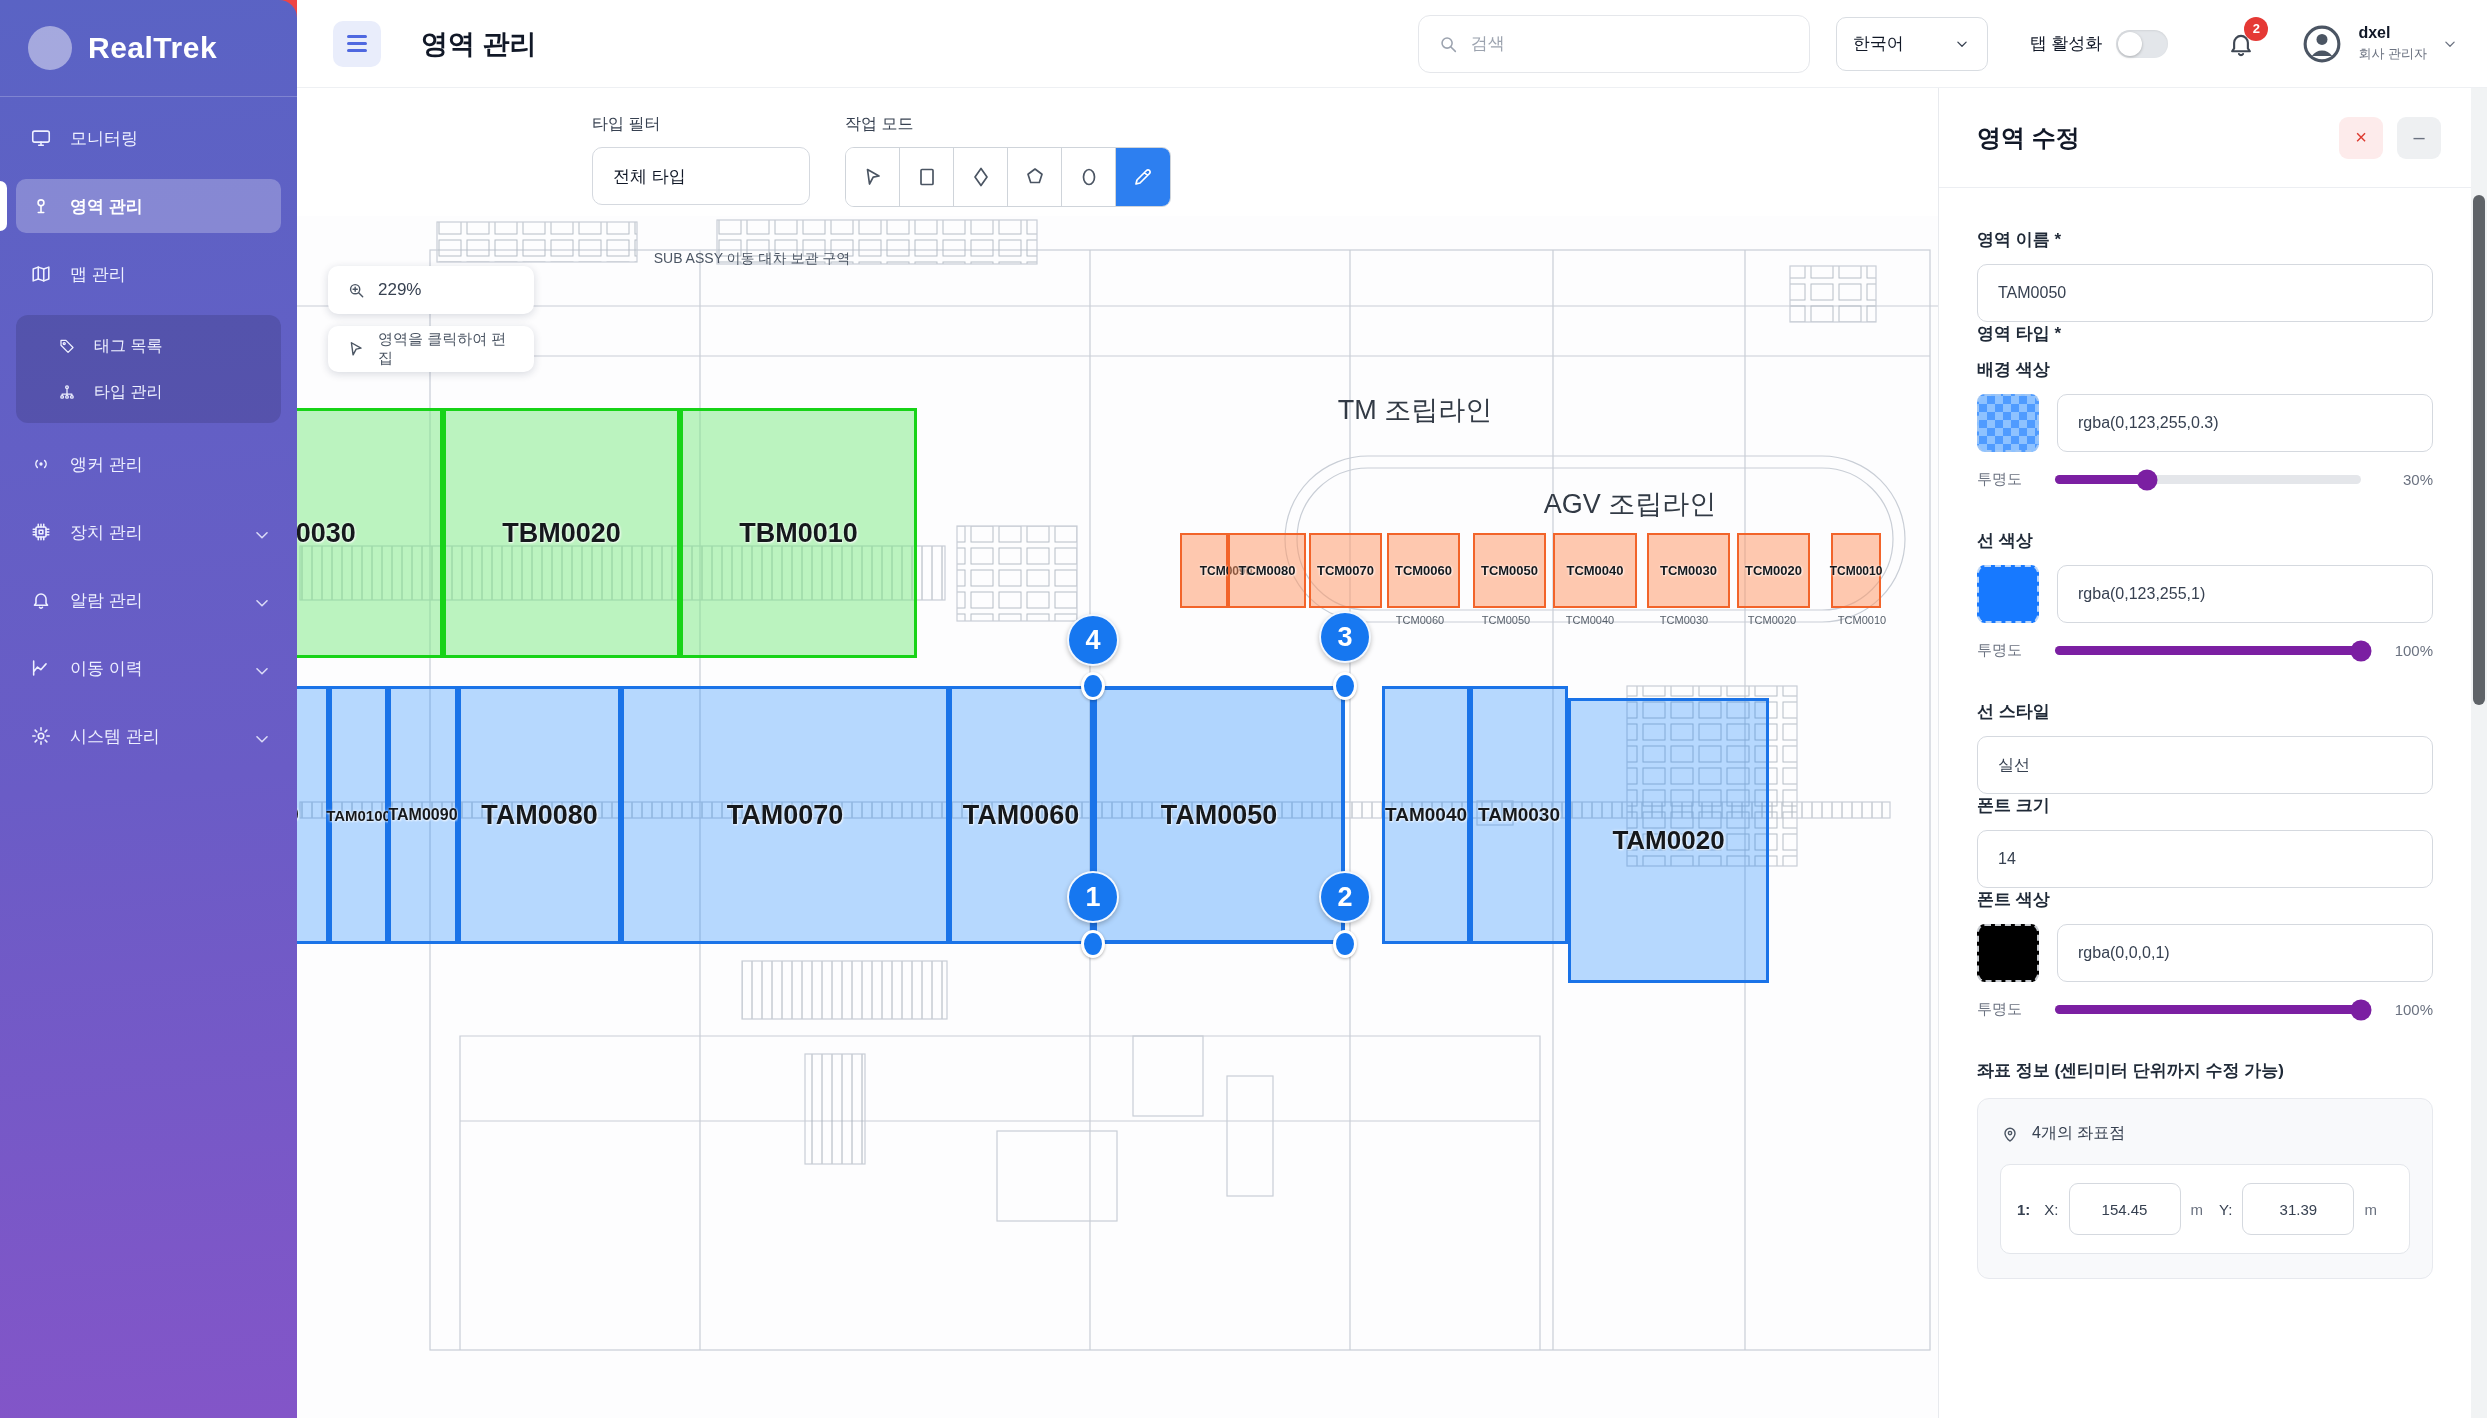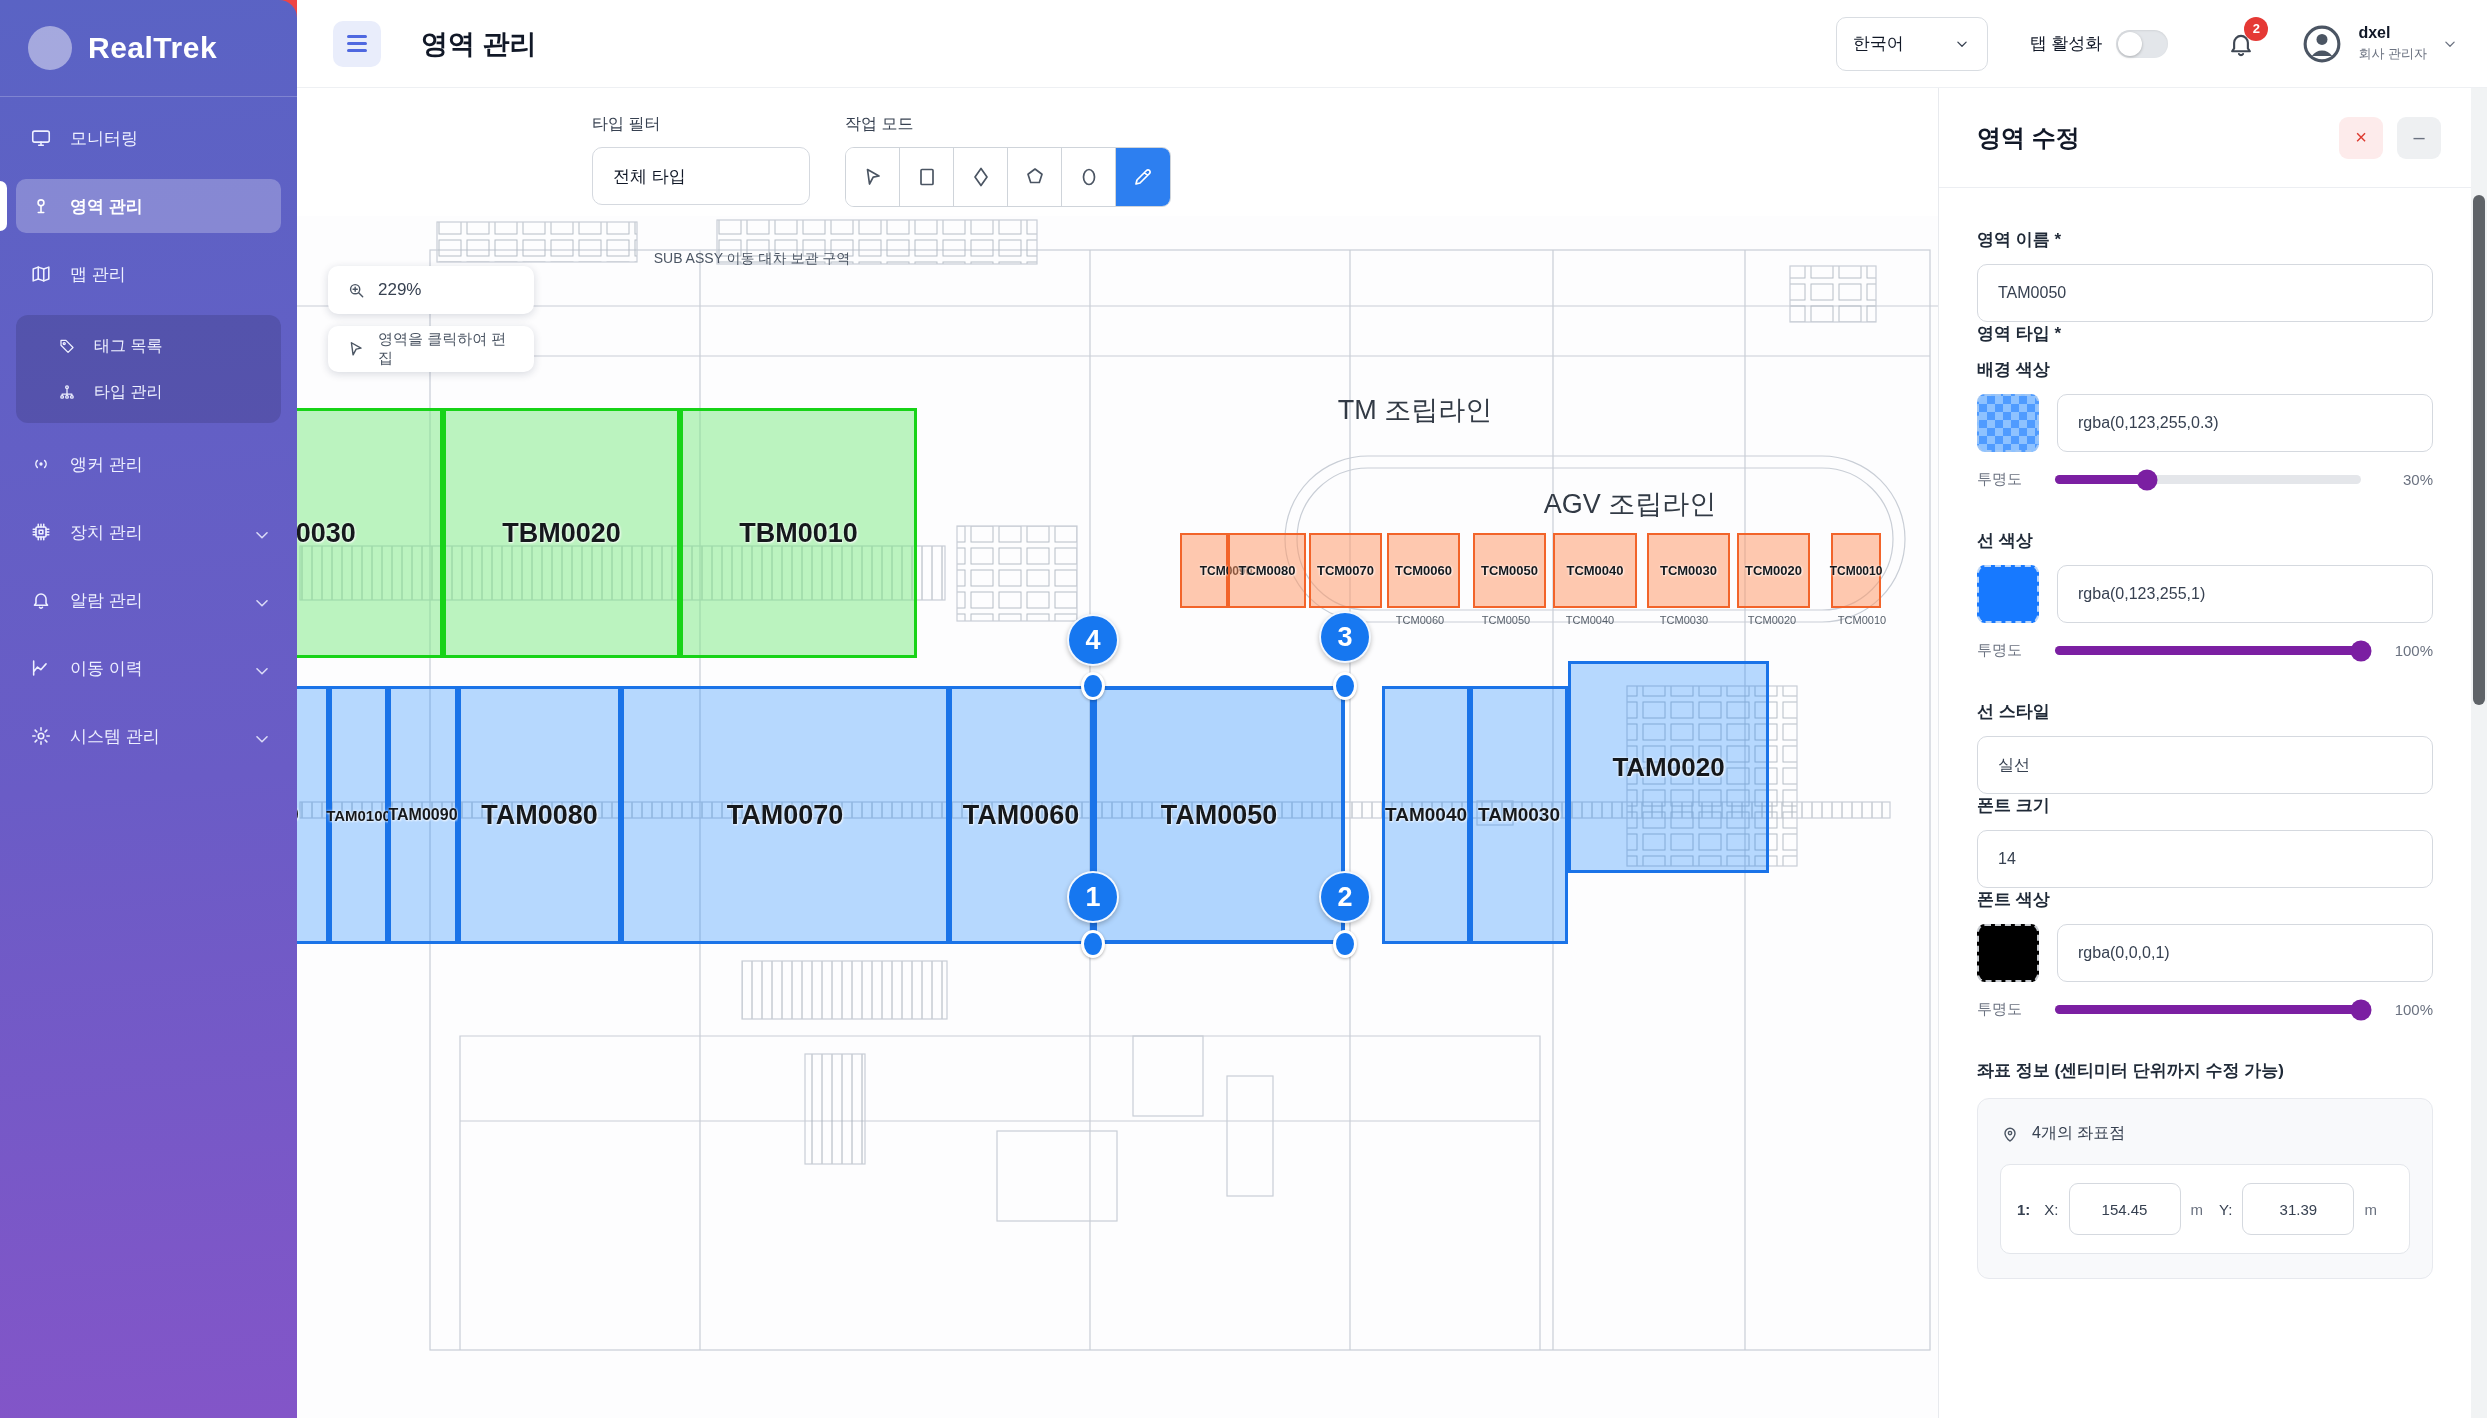--- a/index.html
+++ b/index.html
@@ -278,20 +278,29 @@
       </nav>
     <div class="active-indicator"></div>
   </aside>
 
   <header class="topbar">
     <button class="hamburger">
         <span class="bars"></span>
       </button>
     <h1 class="page-title">영역 관리</h1>
     <div class="top-spacer"></div>
+    <div class="search-box">
+      <span>
+          <svg class="ic" viewBox="0 0 24 24" fill="none" stroke="currentColor" stroke-width="1.7" stroke-linecap="round" stroke-linejoin="round">
+            <circle cx="11" cy="11" r="5.5"></circle>
+            <path d="M15.2 15.2 20 20"></path>
+          </svg>
+        </span>
+      <input type="text" placeholder="검색" style="">
+    </div>
     <div class="lang-select">
       <span>한국어</span>
       <span>
           <svg class="ic" viewBox="0 0 24 24" fill="none" stroke="currentColor" stroke-width="1.7" stroke-linecap="round" stroke-linejoin="round">
             <path d="M6.5 9.5 12 15l5.5-5.5"></path>
           </svg>
         </span>
     </div>
     <div class="tab-toggle">
       <span>탭 활성화</span>
@@ -484,21 +493,21 @@
         </div>
         <div class="region blue selected" style="left: 796px; top: 470px; width: 252px; height: 258px;">
           <span style="font-size: 27px;">TAM0050</span>
         </div>
         <div class="region blue" style="left: 1085px; top: 470px; width: 88px; height: 258px;">
           <span style="font-size: 19px;">TAM0040</span>
         </div>
         <div class="region blue" style="left: 1173px; top: 470px; width: 98px; height: 258px;">
           <span style="font-size: 19px;">TAM0030</span>
         </div>
-        <div class="region blue" style="left: 1271px; top: 445px; width: 201px; height: 212px;">
+        <div class="region blue" style="left: 1271px; top: 482px; width: 201px; height: 285px;">
           <span style="font-size: 26px;">TAM0020</span>
         </div>
       </div>
     <div id="markers">
         <div class="handle" style="left: 796px; top: 470px;"></div>
         <div class="handle" style="left: 1048px; top: 470px;"></div>
         <div class="handle" style="left: 796px; top: 728px;"></div>
         <div class="handle" style="left: 1048px; top: 728px;"></div>
         <div class="marker" style="left: 796px; top: 681px;">1</div>
         <div class="marker" style="left: 1048px; top: 681px;">2</div>

